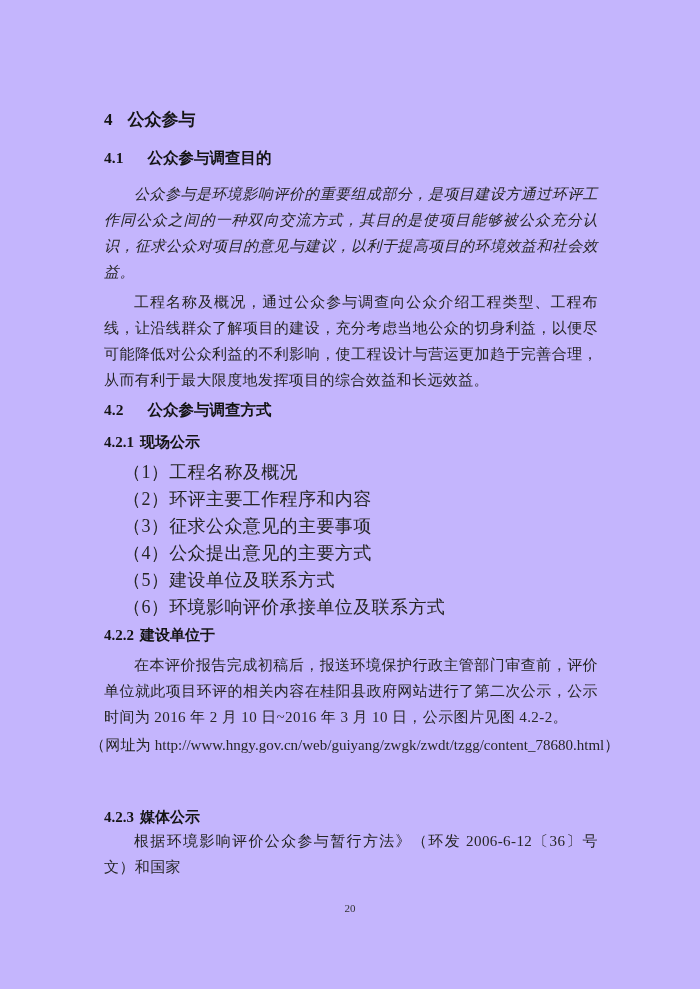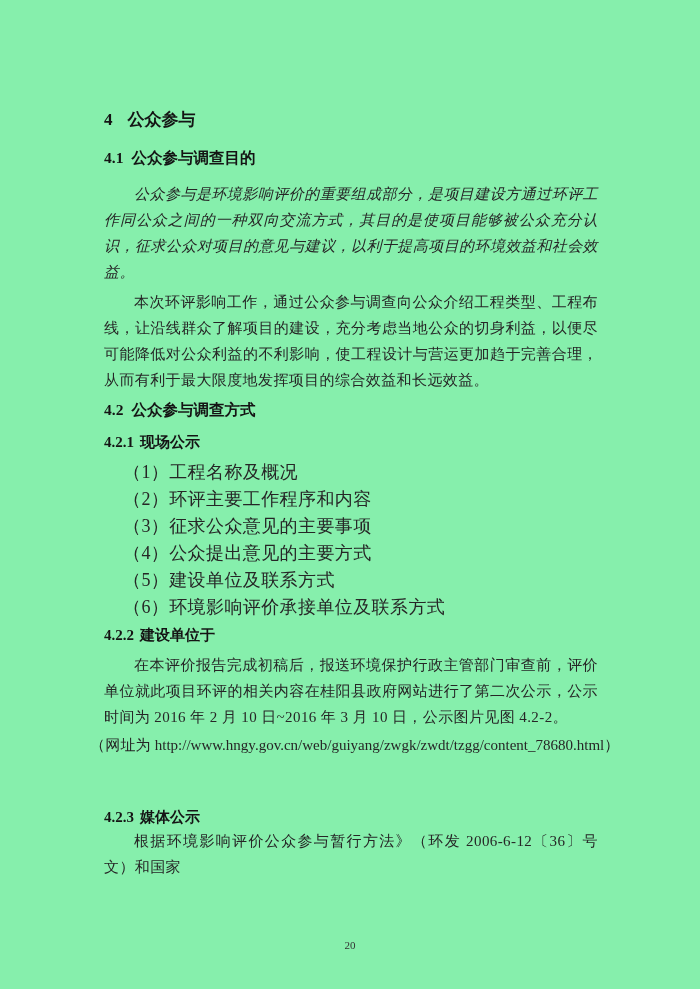--- a/index.html
+++ b/index.html
@@ -5,21 +5,21 @@
   html, body {
     margin: 0;
     padding: 0;
     background: #ffffff;
   }
   .page {
     position: relative;
     width: 700px;
     height: 989px;
     margin: 0 auto;
-    background: #86efac;
+    background: #c4b5fd;
     overflow: hidden;
     color: #262626;
     font-family: "Liberation Serif", "DejaVu Serif", serif;
   }
   .content {
     position: absolute;
     left: 104px;
     top: 0;
     width: 494px;
   }
@@ -34,21 +34,21 @@
   }
   .h1 .hnum { margin-right: 15px; }
   
   .h2 {
     margin: 15px 0 0 0;
     font-size: 15.5px;
     line-height: 22px;
     font-weight: bold;
     color: #141414;
   }
-  .h2 .hnum { margin-right: 8px; }
+  .h2 .hnum { margin-right: 24px; }
   
   .h3 {
     margin: 10px 0 0 0;
     font-size: 15px;
     line-height: 22px;
     font-weight: bold;
     color: #141414;
   }
   .h3 .hnum { margin-right: 6px; }
   .hnum {
@@ -90,41 +90,41 @@
     white-space: nowrap;
   }
   .url-text { letter-spacing: 0; text-align: center; }
   .h3.gap-large { margin-top: 48px; }
   .para.last { margin-top: 0; }
   
   .footer {
     position: absolute;
     left: 0;
     right: 0;
-    top: 938px;
+    top: 901px;
     text-align: center;
     font-size: 11px;
     line-height: 14px;
     color: #333333;
     font-family: "Liberation Serif", "DejaVu Serif", serif;
   }
 </style>
 </head>
 <body>
 
 <div class="page">
   <div class="content">
 
     <h1 class="h1"><span class="hnum">4</span><span class="htitle">公众参与</span></h1>
 
     <h2 class="h2"><span class="hnum">4.1</span><span class="htitle">公众参与调查目的</span></h2>
 
     <p class="para first">公众参与是环境影响评价的重要组成部分，是项目建设方通过环评工作同公众之间的一种双向交流方式，其目的是使项目能够被公众充分认识，征求公众对项目的意见与建议，以利于提高项目的环境效益和社会效益。</p>
 
-    <p class="para tight">本次环评影响工作，通过公众参与调查向公众介绍工程类型、工程布线，让沿线群众了解项目的建设，充分考虑当地公众的切身利益，以便尽可能降低对公众利益的不利影响，使工程设计与营运更加趋于完善合理，从而有利于最大限度地发挥项目的综合效益和长远效益。</p>
+    <p class="para tight">工程名称及概况，通过公众参与调查向公众介绍工程类型、工程布线，让沿线群众了解项目的建设，充分考虑当地公众的切身利益，以便尽可能降低对公众利益的不利影响，使工程设计与营运更加趋于完善合理，从而有利于最大限度地发挥项目的综合效益和长远效益。</p>
 
     <h2 class="h2" style="margin-top:6px"><span class="hnum">4.2</span><span class="htitle">公众参与调查方式</span></h2>
 
     <h3 class="h3"><span class="hnum">4.2.1</span><span class="htitle">现场公示</span></h3>
 
 
     <div class="list">
       <div class="list-item">（1）工程名称及概况</div>
       <div class="list-item">（2）环评主要工作程序和内容</div>
       <div class="list-item">（3）征求公众意见的主要事项</div>

